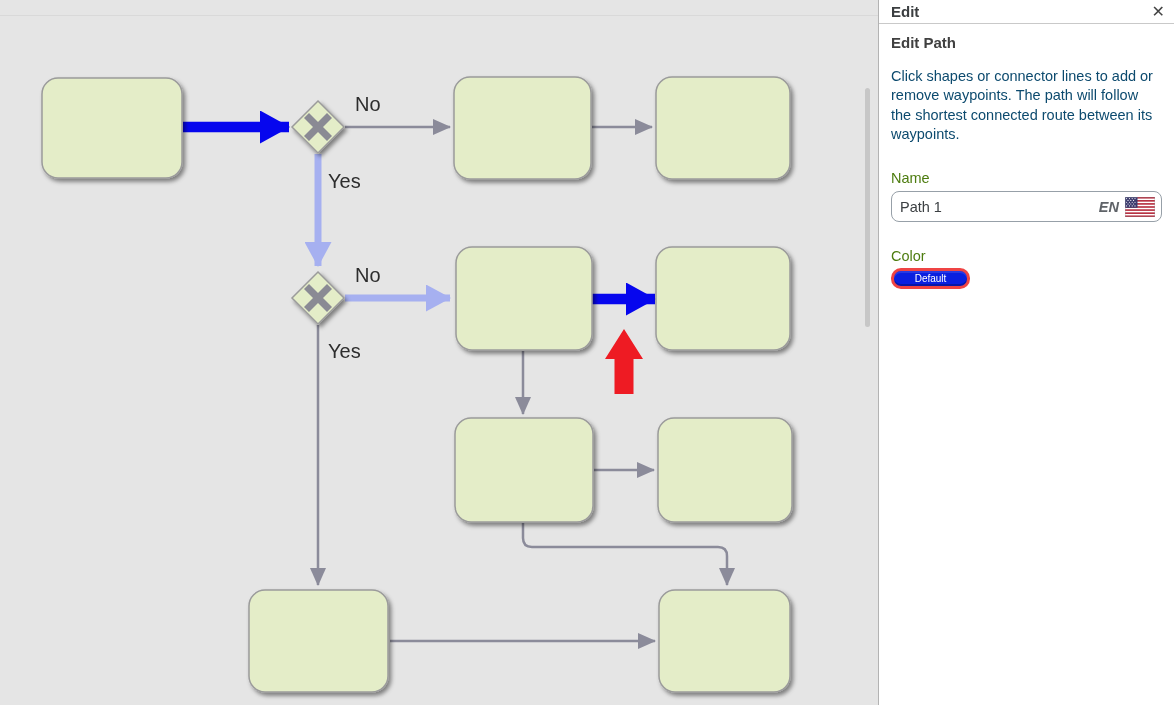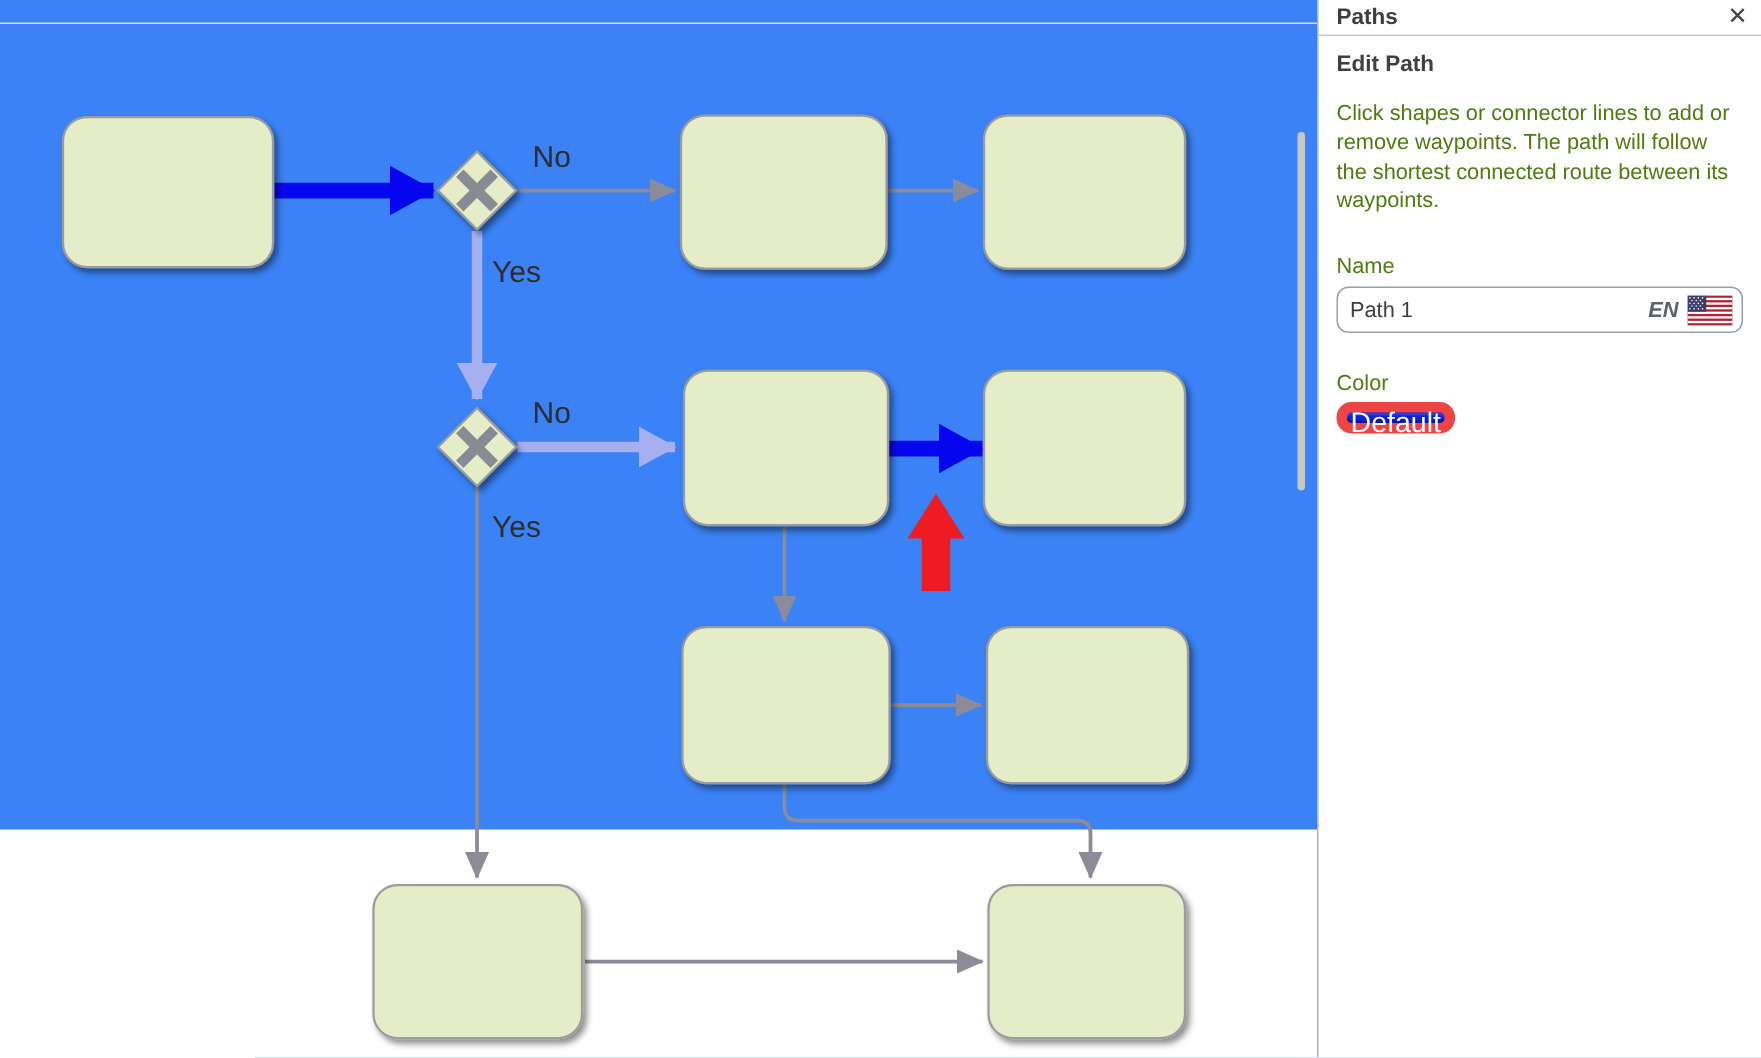--- a/index.html
+++ b/index.html
@@ -2,55 +2,55 @@
 <html style="--accent-blue: #0a1fe0; --finish-bg: #1b2b9d; --toggle-knob: #4a8cf6; --cancel-text: #2337c8;"><head>
 <meta charset="utf-8">
 <style>
   html,body{margin:0;padding:0;background:#fff;}
   body{
     width:1174px;height:705px;overflow:hidden;position:relative;
     font-family:"Liberation Sans","DejaVu Sans",sans-serif;
     -webkit-font-smoothing:antialiased;
   }
   
-  .canvas{position:absolute;left:0;top:0;width:878px;height:553px;background:#3b82f6;}
+  .canvas{position:absolute;left:0;top:0;width:878px;height:705px;background:#e5e5e5;}
   .canvas-top-divider{position:absolute;left:0;top:15px;width:878px;height:1px;background:#d9d9d9;}
   #diagram-svg{position:absolute;left:0;top:0;}
   .canvas-scrollbar{position:absolute;left:865px;top:88px;width:5px;height:239px;background:#c7c7c7;border-radius:3px;}
   
   .panel{
     position:absolute;left:878px;top:0;width:296px;height:705px;background:#fff;
     border-left:1px solid #b3b3b3;box-sizing:border-box;color:#6b6f73;
   }
   .panel-header{
     height:24px;border-bottom:1px solid #c9c9c9;display:flex;align-items:center;
     justify-content:space-between;padding:0 9px 0 12px;box-sizing:border-box;
   }
   .panel-title{font-size:15px;font-weight:bold;color:#3b3e40;margin:0;}
   .close{font-size:16px;color:#444;cursor:pointer;line-height:16px;}
   .panel-body{padding:10px 14px 0 12px;}
   .panel-subtitle{margin:0;font-size:15px;font-weight:bold;color:#404040;line-height:18px;}
-  .panel-desc{margin:15px 0 0 0;font-size:14.5px;line-height:19.3px;color:#4d7c0f;}
+  .panel-desc{margin:15px 0 0 0;font-size:14.5px;line-height:19.3px;color:#0c4a6e;}
   .field-label{display:block;margin-top:27px;font-size:14.5px;line-height:15px;color:#4d7c0f;}
   .field-label.color{}
   .name-field{
     margin-top:5px;height:31px;width:271px;box-sizing:border-box;
     border:1px solid #97a0a8;border-radius:8px;display:flex;align-items:center;
     padding:0 6px 0 8px;background:#fff;
   }
   .name-field input{
     border:none;outline:none;flex:1;font-size:14.5px;color:#3c4043;min-width:0;
     font-family:"Liberation Sans","DejaVu Sans",sans-serif;background:transparent;padding:0;
   }
   .lang-code{font-weight:bold;font-size:14.5px;color:#5f6368;margin-right:6px;font-style:italic;}
   .flag{width:30px;height:20px;display:block;}
   .color-chip{
     display:block;margin-top:4px;width:79px;height:21px;border-radius:10px;
-    background:var(--accent-blue,#0a1fe0);color:#fff;font-size:19px;line-height:16px;
-    border:7px solid #ef4444;cursor:pointer;text-align:center;padding:0;
+    background:var(--accent-blue,#0a1fe0);color:#fff;font-size:10px;line-height:16px;
+    border:3px solid #ef4444;cursor:pointer;text-align:center;padding:0;
     font-family:"Liberation Sans","DejaVu Sans",sans-serif;
     box-shadow:inset 0 -2px 0 rgba(0,0,0,.25), inset 0 2px 0 rgba(255,255,255,.12);
   }
   .toggle-row{margin-top:18px;display:flex;align-items:center;height:24px;}
   .toggle{width:42px;height:14px;border-radius:7px;background:#c8cacd;position:relative;cursor:pointer;flex:0 0 auto;}
   .toggle .knob{
     position:absolute;right:-3px;top:-5px;width:24px;height:24px;border-radius:50%;
     background:var(--toggle-knob,#4a8cf6);
   }
   .toggle-label{margin-left:19px;font-size:15px;color:#6e7276;}
@@ -124,21 +124,21 @@
     <g id="pointer-layer">
         <polygon points="624,329 643,359 633.5,359 633.5,394 614.5,394 614.5,359 605,359" fill="#ee1b23"></polygon>
       </g>
   </svg>
   <div class="canvas-top-divider"></div>
   <div class="canvas-scrollbar"></div>
 </div>
 
 <aside class="panel">
   <div class="panel-header">
-    <h1 class="panel-title">Paths</h1>
+    <h1 class="panel-title">Edit</h1>
     <span class="close">✕</span>
   </div>
   <div class="panel-body">
     <h2 class="panel-subtitle">Edit Path</h2>
     <p class="panel-desc">Click shapes or connector lines to add or remove waypoints. The path will follow the shortest connected route between its waypoints.</p>
 
     <label class="field-label">Name</label>
     <div class="name-field">
       <input type="text" value="Path 1" style="">
       <span class="lang-code">EN</span>

